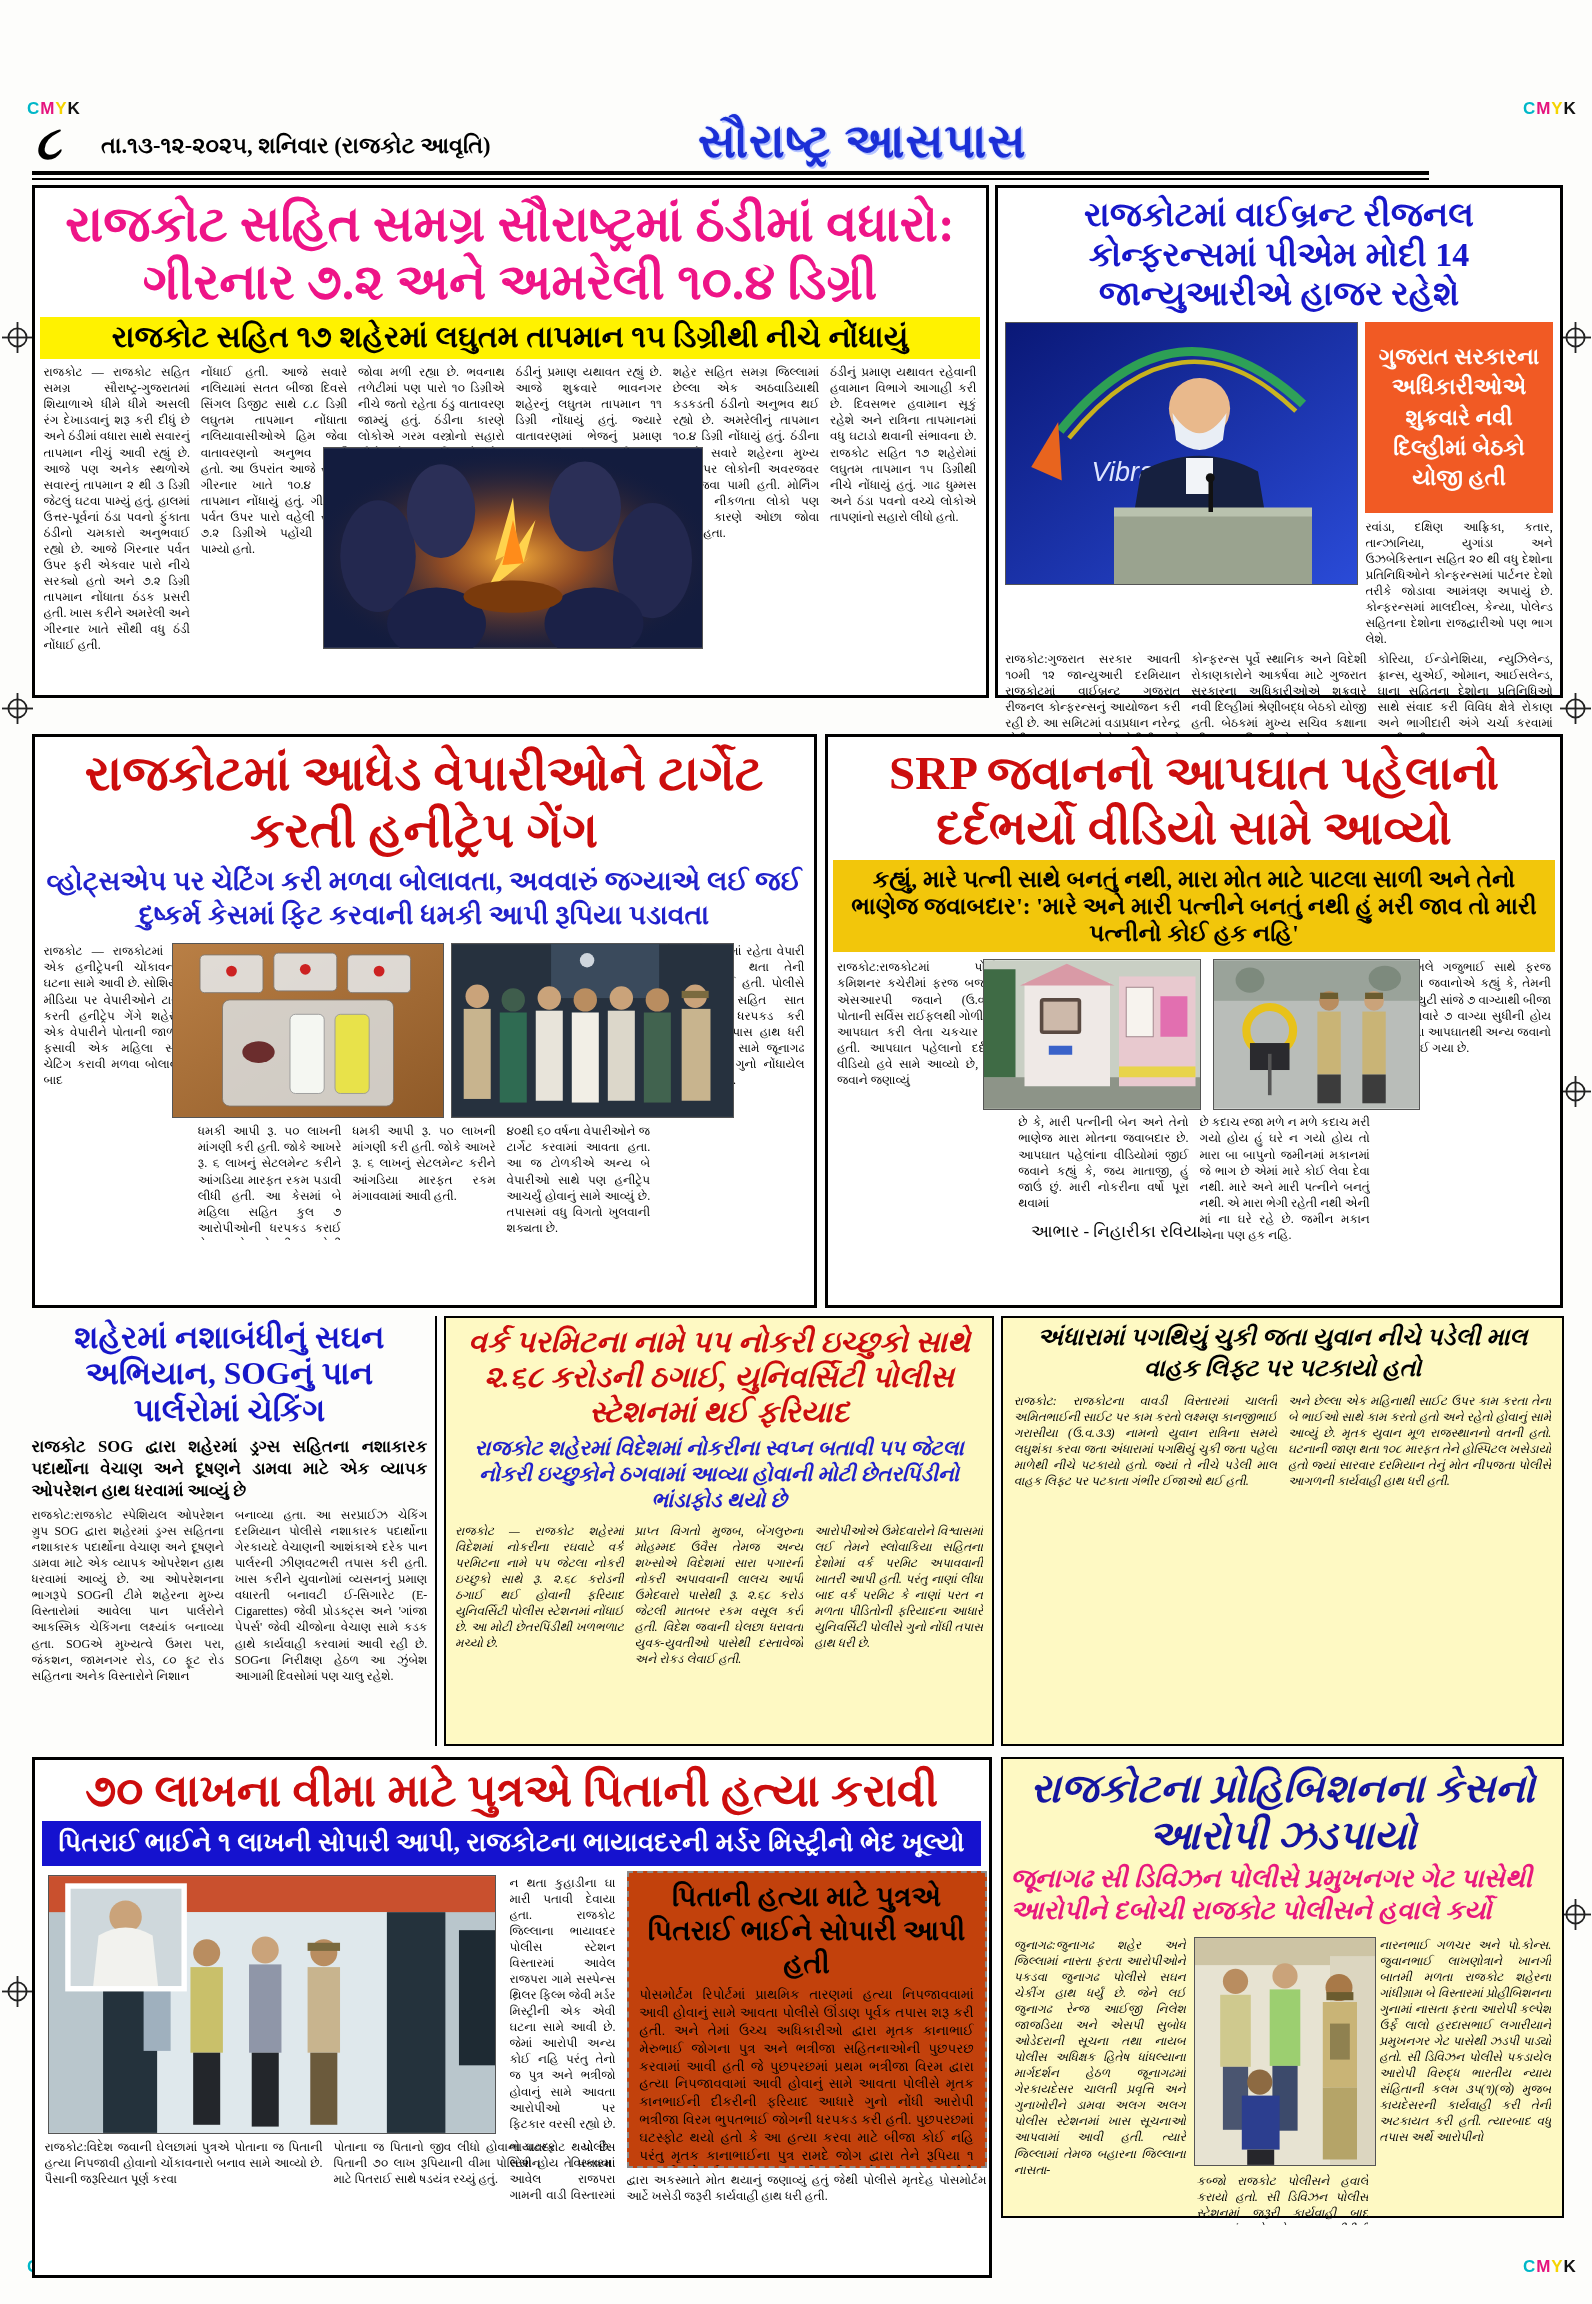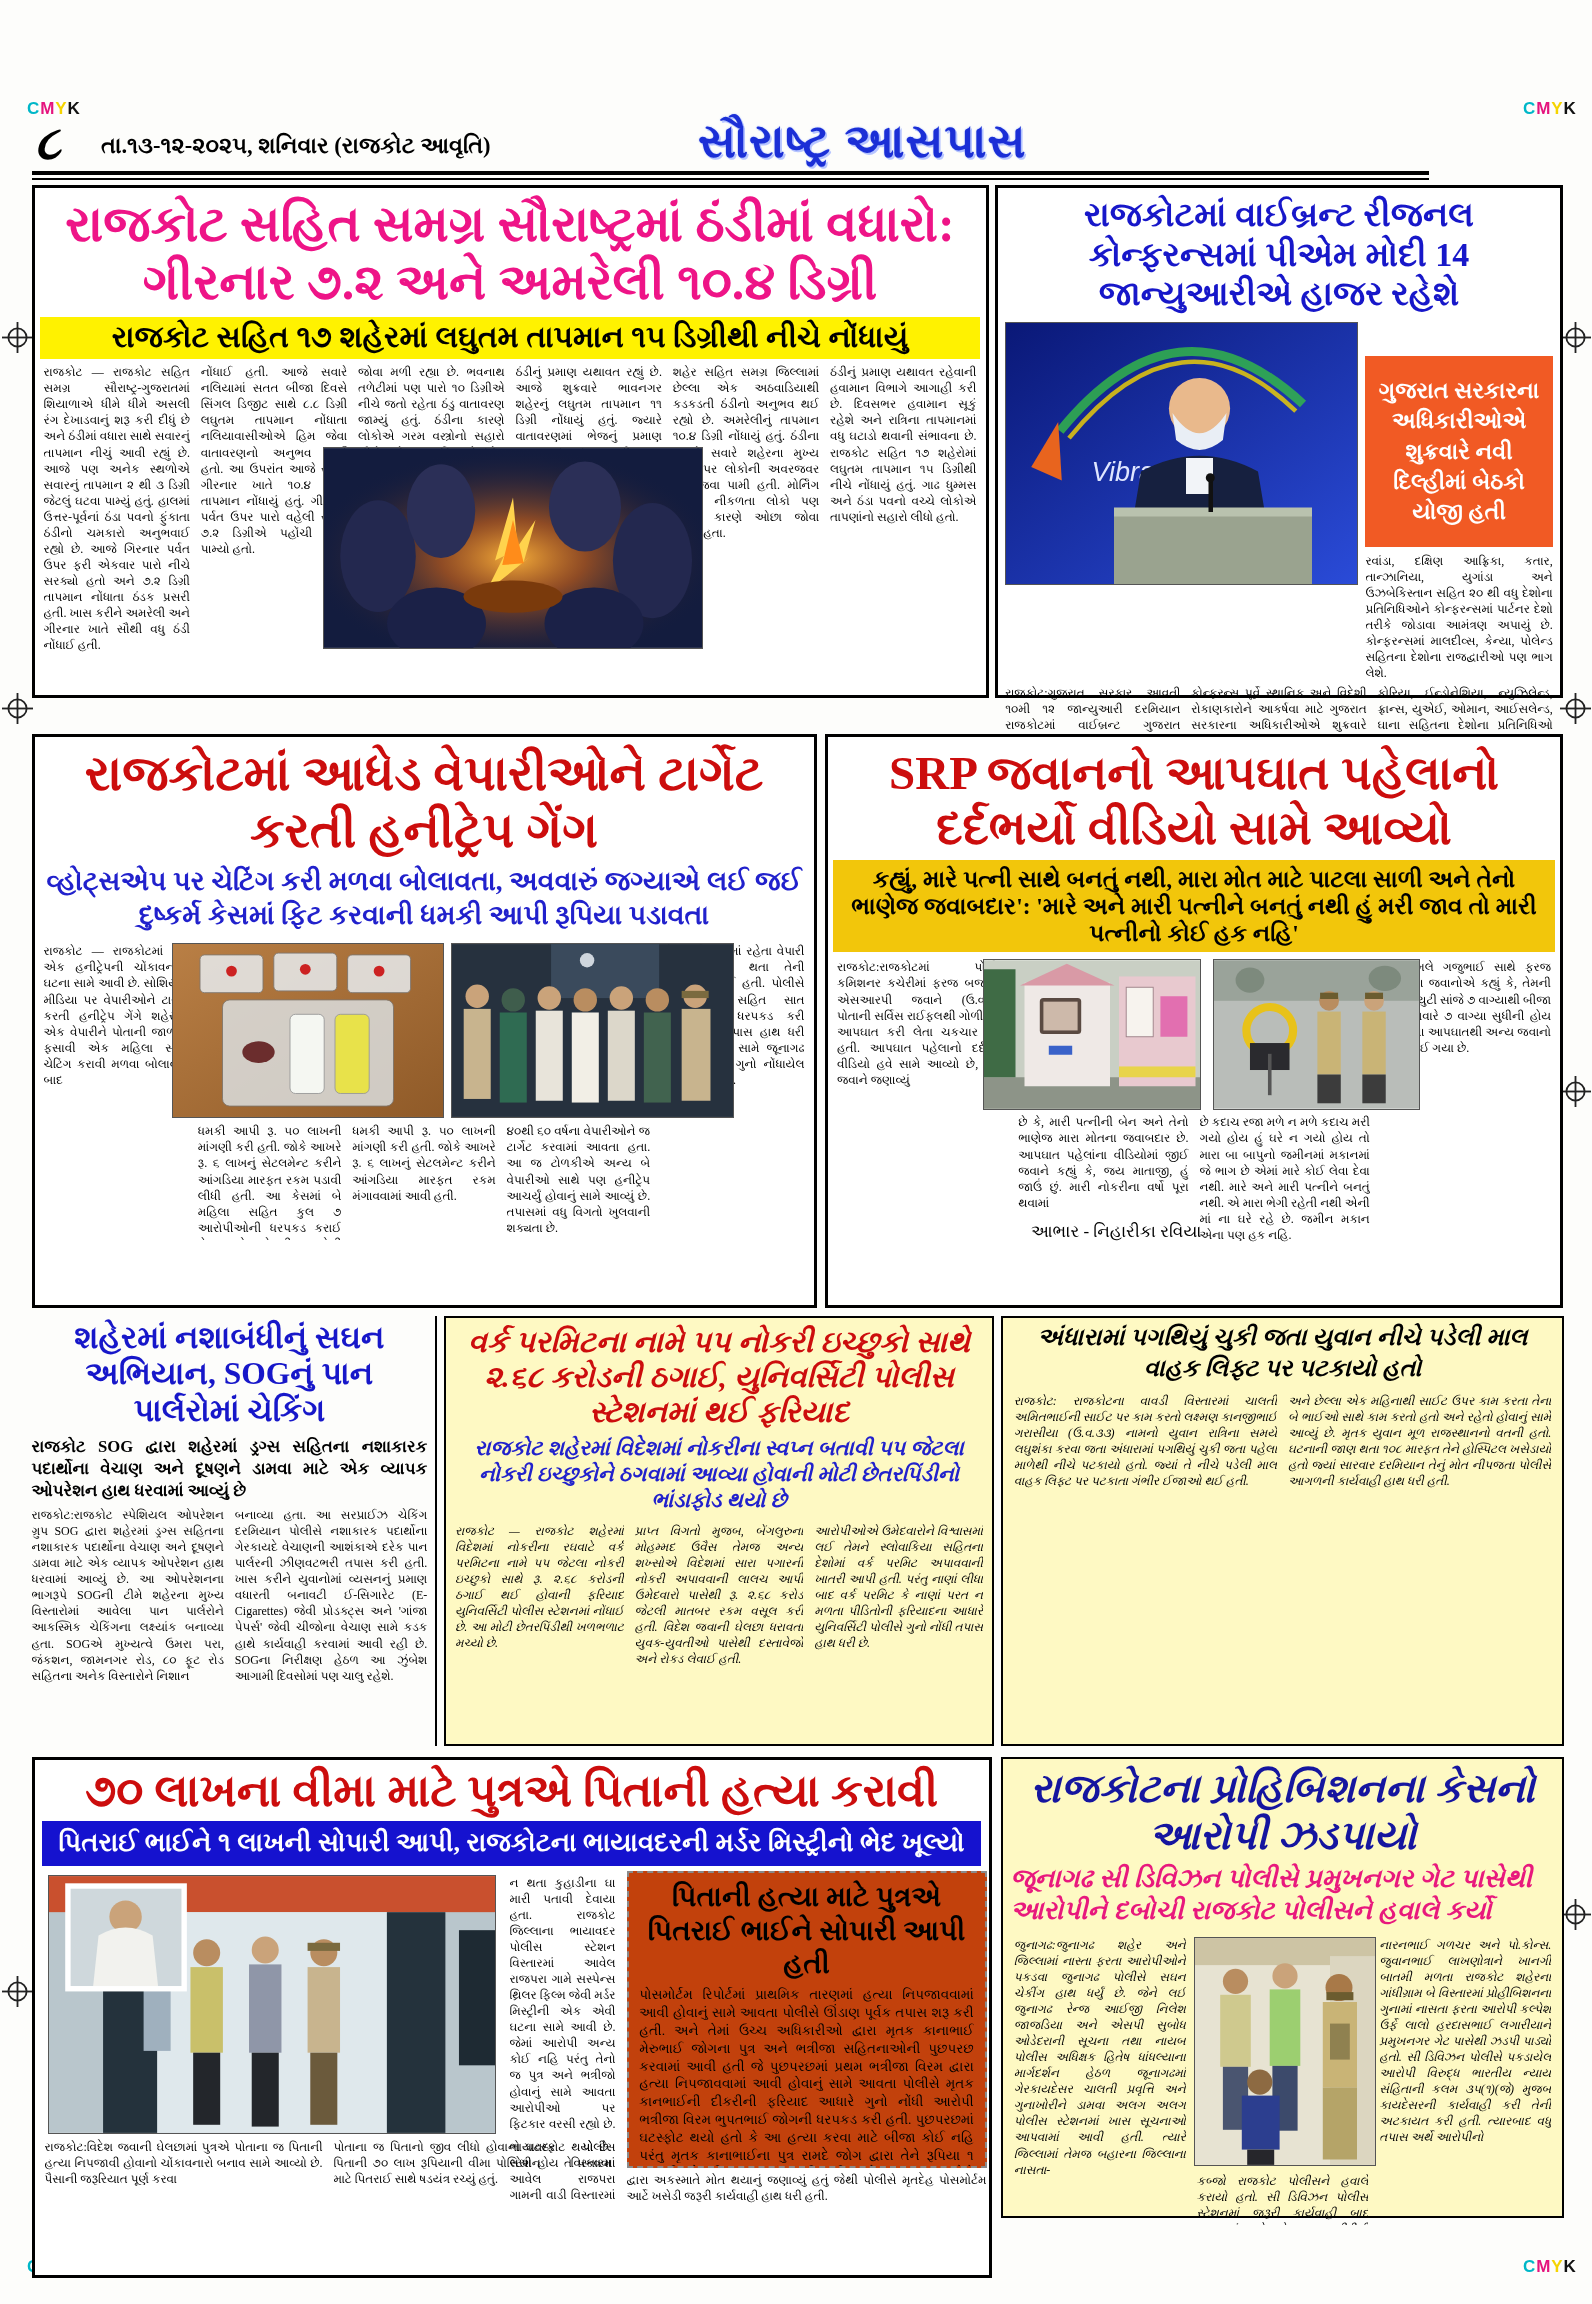--- a/index.html
+++ b/index.html
@@ -30,21 +30,21 @@
   .strip-yellow{background:#fff200;color:#000;font-weight:bold;text-align:center;}
   .strip-gold{background:#f2c60b;color:#000;font-weight:bold;text-align:center;}
   .band-blue{background:#1512cf;color:#fff;font-weight:bold;text-align:center;}
   .sub-blue{color:#2121cc;font-weight:bold;text-align:center;line-height:1.25;}
   .sub-pink{color:#e8197d;font-weight:bold;text-align:left;line-height:1.25;}
   .sub-black{color:#000;font-weight:bold;text-align:center;line-height:1.3;}
   .colrow{display:flex;gap:10.8px;overflow:hidden;}
   .col{flex:1;text-align:justify;font-size:12px;line-height:1.34;overflow:hidden;}
   .photo{border:0.9px solid #555;}
   .orangebox{background:#f15a24;color:#fff;font-weight:bold;text-align:center;
-             display:flex;align-items:center;justify-content:center;line-height:1.35;margin-top:34px;}
+             display:flex;align-items:center;justify-content:center;line-height:1.35;}
   .bluebox-lt{background:#c2410c;border:2.7px dashed #8a8a8a;box-sizing:border-box;}
   .credit{font-weight:normal;font-size:17px;}
   .minihead-red{color:#cc0d0d;font-weight:bold;font-size:13.5px;}
 </style>
 </head>
 <body>
 
 <div id="page">
 
   <div class="abs cmyk" style="left:27px;top:99px;">

